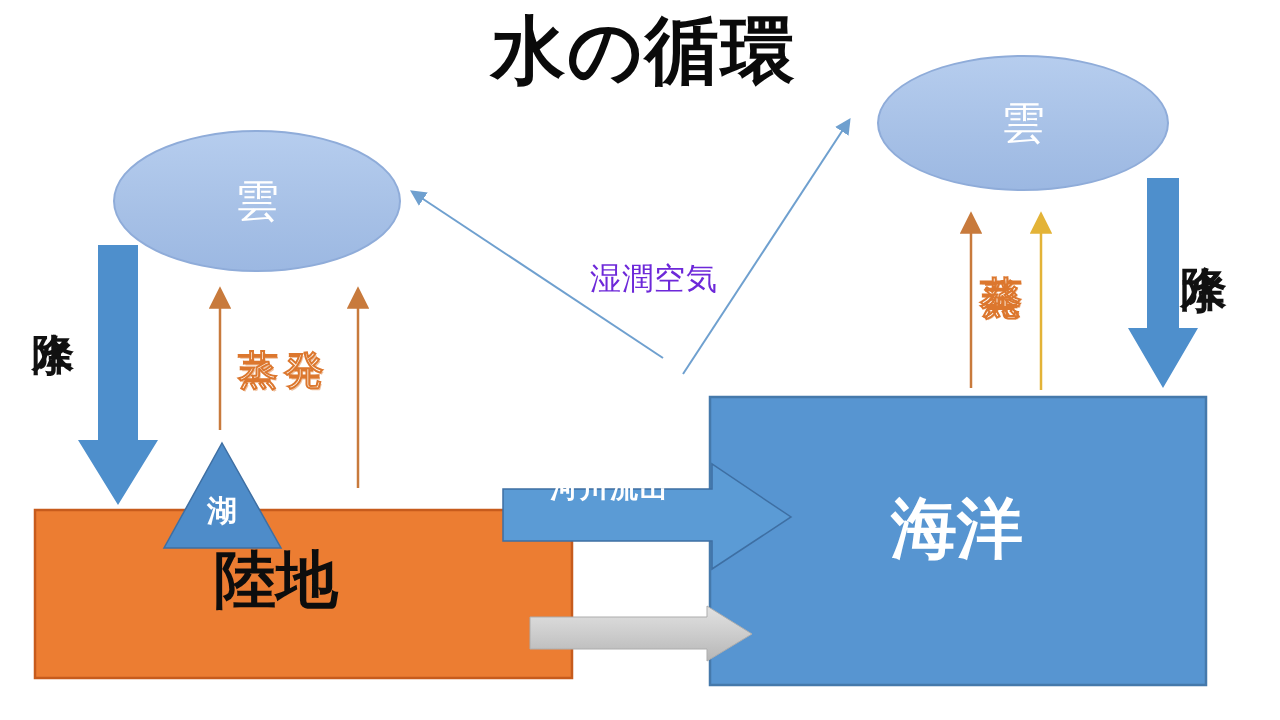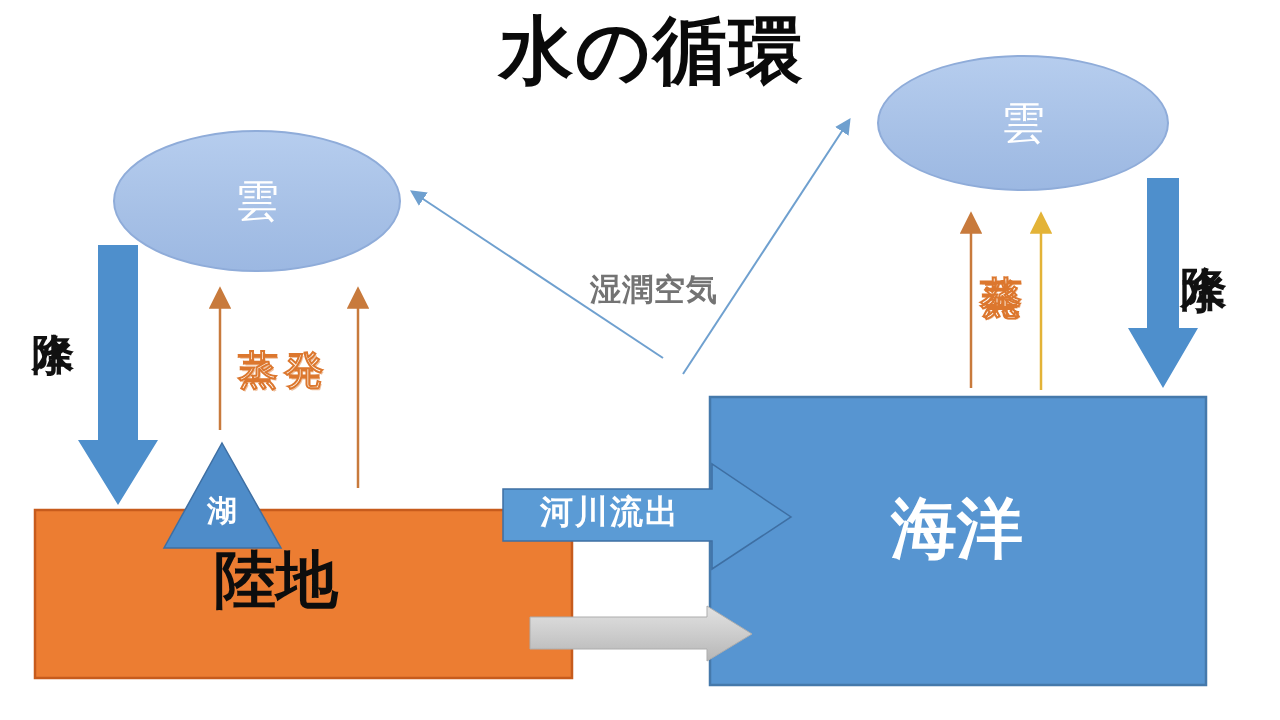--- a/index.html
+++ b/index.html
@@ -12,38 +12,38 @@
     position:absolute;z-index:2;border-radius:50%;
     background:linear-gradient(180deg,#b6cdee 0%,#a6c0e6 60%,#9cb8e2 100%);
     border:2px solid #8facd9;
     display:flex;align-items:center;justify-content:center;
   }
   .cloud-left{left:113px;top:130px;width:284px;height:138px;}
   .cloud-right{left:877px;top:55px;width:288px;height:132px;}
   .cloud-label{color:#ffffff;font-size:44px;font-weight:500;}
   .txt{position:absolute;z-index:3;color:#111;line-height:1.12;}
   .title{
-    left:372px;top:10px;width:560px;text-align:center;
+    left:364px;top:10px;width:560px;text-align:center;
     font-size:74px;font-weight:700;color:#0a0a0a;letter-spacing:2px;
   }
   .vertical{writing-mode:vertical-rl;text-orientation:upright;}
   .precip-left{left:30px;top:300px;font-size:42px;font-weight:600;}
   .precip-right{left:1178px;top:230px;font-size:46px;font-weight:600;}
   .evap{
     font-weight:400;color:#fffdf8;
     -webkit-text-stroke:2px #dc772e;
     text-shadow:1.5px 1.5px 0 rgba(220,119,46,.45);
   }
   .evap-left{left:238px;top:348px;font-size:40px;letter-spacing:6px;}
   .evap-right{left:978px;top:242px;font-size:42px;letter-spacing:4px;}
-  .humid{left:590px;top:262px;font-size:31px;font-weight:700;color:#737373;letter-spacing:1px;margin-top:11px;}
+  .humid{left:590px;top:262px;font-size:31px;font-weight:400;color:#6d28d9;letter-spacing:1px;}
   .lake-label{left:196px;top:494px;width:52px;text-align:center;font-size:30px;color:#ffffff;font-weight:600;}
   .land-label{left:156px;top:545px;width:240px;text-align:center;font-size:62px;color:#0d0d0d;font-weight:600;}
   .ocean-label{left:832px;top:492px;width:250px;text-align:center;font-size:66px;color:#ffffff;font-weight:600;}
-  .river-label{left:512px;top:494px;width:196px;text-align:center;font-size:33px;color:#ffffff;font-weight:600;letter-spacing:2px;}
+  .river-label{left:512px;top:472px;width:196px;text-align:center;font-size:28px;color:#ffffff;font-weight:600;letter-spacing:2px;}
   .infil-label{left:565px;top:617px;width:140px;text-align:center;font-size:25px;color:#111;font-weight:600;}
 </style>
 </head>
 <body>
 
 <div class="canvas">
 
   <svg class="shapes" width="1280" height="720" viewBox="0 0 1280 720">
     <defs>
       <linearGradient id="gGray" x1="0" y1="0" x2="0" y2="1">

